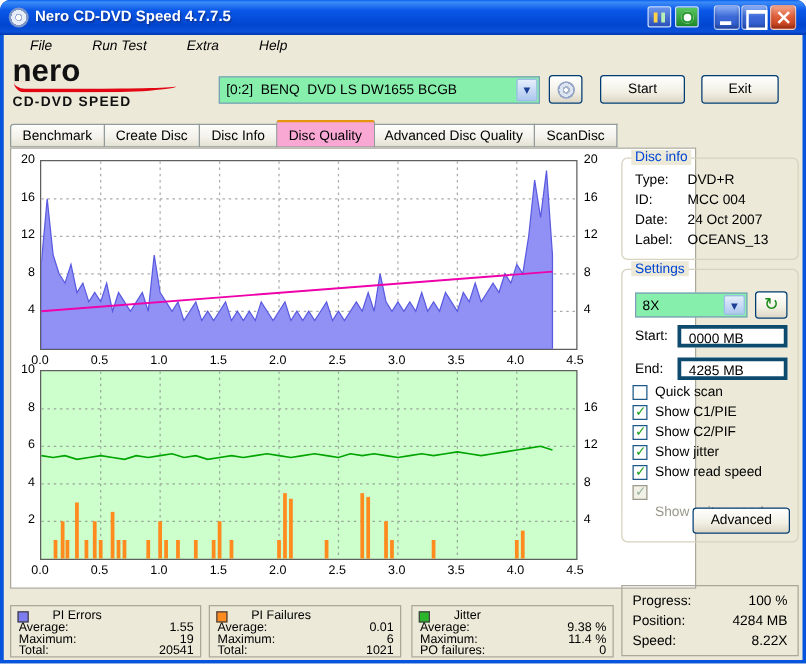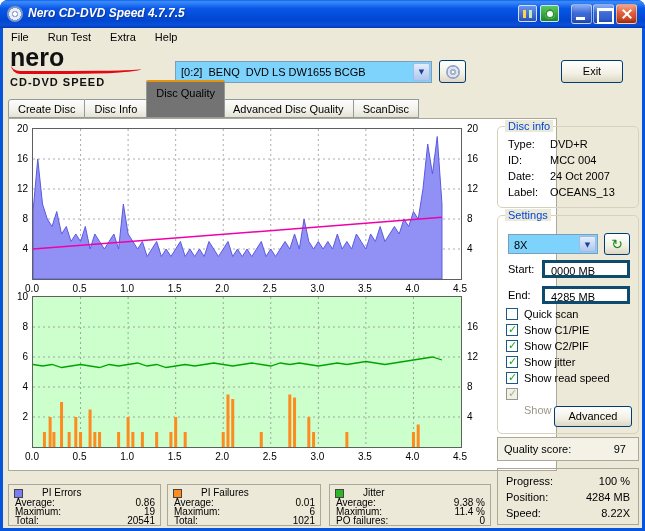--- a/index.html
+++ b/index.html
@@ -1,60 +1,60 @@
 <!DOCTYPE html>
 <html><head>
 <meta charset="utf-8">
 <style>
 *{margin:0;padding:0;box-sizing:border-box;}
 body{font-family:"Liberation Sans",sans-serif;background:#ffffff;}
 #win{position:relative;width:645px;height:531px;background:#ECE9D8;border-radius:8px 8px 0 0;overflow:hidden;box-shadow:inset 0 0 0 3px #0855DD;}
 
 #titlebar{position:absolute;top:0;left:0;width:645px;height:28px;
- background:linear-gradient(180deg,#0A60EE 0%,#3C8CF8 6%,#0957E8 30%,#0146D0 72%,#0A50D8 90%,#0238B0 100%);font-style:italic;}
+ background:linear-gradient(180deg,#0A60EE 0%,#3C8CF8 6%,#0957E8 30%,#0146D0 72%,#0A50D8 90%,#0238B0 100%);}
 #titlebar .appico{position:absolute;left:7px;top:6px;width:16px;height:16px;border-radius:50%;
  background:radial-gradient(circle at 50% 50%,#ffffff 0 2px,#9ab0d8 2px 3px,#e6ecf8 3px 6px,#8098c8 6px 8px);}
 #titlebar .ttext{position:absolute;left:28px;top:6px;color:#fff;font-size:12px;font-weight:bold;text-shadow:1px 1px 1px #10389a;white-space:nowrap;}
 .tbtn{position:absolute;top:4px;width:21px;height:20px;border-radius:3px;border:1px solid rgba(255,255,255,.5);box-shadow:inset 0 -2px 3px rgba(0,0,0,.25);}
 .minb{right:53px;background:linear-gradient(#8ab0f8,#3E6BD8 45%,#2B57C8);}
 .maxb{right:31px;background:linear-gradient(#8ab0f8,#3E6BD8 45%,#2B57C8);}
 .closeb{right:8px;background:linear-gradient(#F4A58B,#E0603C 45%,#C03A18);}
 .minb::after{content:"";position:absolute;left:4px;bottom:3px;width:9px;height:3px;background:#fff;}
 .maxb::after{content:"";position:absolute;left:3px;top:3px;width:13px;height:11px;border:2px solid #fff;border-top-width:3px;}
 .closeb::before,.closeb::after{content:"";position:absolute;left:50%;top:50%;width:12px;height:2px;background:#fff;}
 .closeb::before{transform:translate(-50%,-50%) rotate(45deg);}
 .closeb::after{transform:translate(-50%,-50%) rotate(-45deg);}
 .extra{position:absolute;top:5px;width:19px;height:17px;border-radius:2px;border:1px solid #cfe0ff;}
 .e1{right:108px;background:linear-gradient(#6a94ec,#2a50b8);}
 .e1::after{content:"";position:absolute;left:4px;bottom:3px;width:3px;height:8px;background:#ffd44a;box-shadow:6px 0 0 #b8f0b8;}
 .e2{right:86px;background:linear-gradient(#58c860,#1e8828);}
 .e2::after{content:"";position:absolute;left:4px;top:3px;width:10px;height:10px;border-radius:50%;background:#fff;box-shadow:inset 0 0 0 2px #2a9a34;}
 
 #menubar{position:absolute;top:28px;left:3px;width:639px;height:19px;font-size:11px;}
-.mitem{display:inline-block;padding:3px 8px 0 8px;height:19px;cursor:default;}
+.mitem{display:inline-block;padding:3px 8px 0 21px;height:19px;cursor:default;font-style:italic;}
 
 .brand{position:absolute;left:10px;top:46px;width:165px;height:46px;}
 .brand .b1{font-size:25px;font-weight:bold;color:#111;line-height:23px;}
 .brand .swoosh{position:absolute;left:1px;top:19px;width:130px;height:9px;border-bottom:3px solid #E30613;border-radius:0 0 100% 16px;}
 .brand .b2{position:absolute;left:0;top:30px;font-size:11px;font-weight:bold;letter-spacing:1px;color:#111;white-space:nowrap;}
-.combo{position:absolute;background:#7dd3fc;border:1px solid #7F9DB9;font-size:11px;}
+.combo{position:absolute;background:#86efac;border:1px solid #7F9DB9;font-size:11px;}
 .combo .ct{position:absolute;left:5px;top:4px;white-space:nowrap;overflow:hidden;}
 .combo .ca{position:absolute;right:1px;top:1px;bottom:1px;width:17px;background:linear-gradient(#E6EEFB,#CBDCF6 45%,#AFC8EE);border:1px solid #9EBBEA;border-radius:2px;color:#1c3f94;font-size:7px;text-align:center;line-height:17px;font-family:"DejaVu Sans",sans-serif;}
 #drivecombo{left:175px;top:61px;width:257px;height:22px;}
 .xbtn{position:absolute;background:linear-gradient(180deg,#FFFFFF,#F2F0E4 60%,#DCD6C4);border:1px solid #003C74;border-radius:3px;font-size:11px;text-align:center;color:#000;cursor:default;}
 #cdbtn{left:439px;top:60px;width:27px;height:23px;}
 .cdico{position:absolute;left:6px;top:4px;width:14px;height:14px;border-radius:50%;
  background:radial-gradient(circle,#fff 0 1.5px,#a8b4cc 1.5px 3px,#dde4f2 3px 5.5px,#97a6c6 5.5px 7px);}
 #startbtn{left:480px;top:60px;width:68px;height:23px;line-height:21px;}
 #exitbtn{left:561px;top:60px;width:62px;height:23px;line-height:21px;}
 
 #tabs{position:absolute;left:8px;top:96px;height:22px;display:flex;align-items:flex-end;font-size:11px;}
 .tab{height:19px;line-height:18px;padding:0 9px;background:linear-gradient(#FDFDFB,#F2F1EA 60%,#E4E2D2);border:1px solid #919B9C;border-left-width:0;white-space:nowrap;cursor:default;}
 .tab:first-child{border-left-width:1px;border-radius:3px 0 0 0;}
-.tab.active{height:38px;line-height:22px;border-left-width:1px;border-radius:2px 2px 0 0;background:#737373;border-top:2px solid #E5940E;position:relative;z-index:2;margin:0 -1px;}
+.tab.active{height:22px;line-height:22px;border-left-width:1px;border-radius:2px 2px 0 0;background:#f9a8d4;border-top:2px solid #E5940E;position:relative;z-index:2;margin:0 -1px;}
 
 #chartpanel{position:absolute;left:8px;top:118px;width:549px;height:353px;background:#fff;border:1px solid #ACA899;}
 .chart{position:absolute;left:0;width:481px;height:176px;}
 #chart0{top:0;}
 #chart1{top:168px;}
 .chart .yl{position:absolute;left:0;top:9px;width:21px;height:151px;font-size:10px;}
 .chart .yl span{position:absolute;right:2px;transform:translateY(-50%);}
 .chart .plot{position:absolute;left:23px;top:9px;width:430px;height:152px;border:1px solid #5f5f5f;}
 .chart svg{display:block;}
 .chart .yr{position:absolute;left:456px;top:9px;width:24px;height:151px;font-size:10px;}
@@ -125,23 +125,25 @@
     <div class="swoosh"></div>
     <div class="b2">CD-DVD SPEED</div>
   </div>
   <div class="combo" id="drivecombo">
     <span class="ct">[0:2]&nbsp; BENQ&nbsp; DVD LS DW1655 BCGB</span>
     <span class="ca">▼</span>
   </div>
   <button class="xbtn" id="cdbtn">
     <span class="cdico"></span>
   </button>
+  <button class="xbtn" id="startbtn">Start</button>
   <button class="xbtn" id="exitbtn">Exit</button>
 
   <div id="tabs">
+    <div class="tab">Benchmark</div>
     <div class="tab">Create Disc</div>
     <div class="tab">Disc Info</div>
     <div class="tab active">Disc Quality</div>
     <div class="tab">Advanced Disc Quality</div>
     <div class="tab">ScanDisc</div>
   </div>
 
   <div id="chartpanel">
     <div class="chart" id="chart0">
       <div class="yl">
@@ -308,38 +310,34 @@
       <span class="cb"></span>
       <span class="cl">Show read speed</span>
     </div>
     <div class="check-row checked disabled" style="top:172px">
       <span class="cb"></span>
       <span class="cl">Show write speed</span>
     </div>
     <button class="xbtn" id="advbtn">Advanced</button>
   </div>
 
-  <div id="qbox">
-    <span class="ql">Quality score:</span>
-    <span class="qv">97</span>
-  </div>
 
   <div id="sbox">
     <span class="st-lbl" style="top:6px">Progress:</span>
     <span class="st-val" style="top:6px">100 %</span>
     <span class="st-lbl" style="top:22px">Position:</span>
     <span class="st-val" style="top:22px">4284 MB</span>
     <span class="st-lbl" style="top:38px">Speed:</span>
     <span class="st-val" style="top:38px">8.22X</span>
   </div>
 
   <div class="stat" id="stat0">
     <span class="legend" style="background: rgb(125, 125, 242);"></span>
     <span class="stitle">PI Errors</span>
-    <div class="srow" style="top:13px"><span>Average:</span><span class="sv">0.86</span></div>
+    <div class="srow" style="top:13px"><span>Average:</span><span class="sv">1.55</span></div>
     <div class="srow" style="top:22px"><span>Maximum:</span><span class="sv">19</span></div>
     <div class="srow" style="top:31px"><span>Total:</span><span class="sv">20541</span></div>
   </div>
   <div class="stat" id="stat1">
     <span class="legend" style="background: rgb(255, 138, 30);"></span>
     <span class="stitle">PI Failures</span>
     <div class="srow" style="top:13px"><span>Average:</span><span class="sv">0.01</span></div>
     <div class="srow" style="top:22px"><span>Maximum:</span><span class="sv">6</span></div>
     <div class="srow" style="top:31px"><span>Total:</span><span class="sv">1021</span></div>
   </div>

